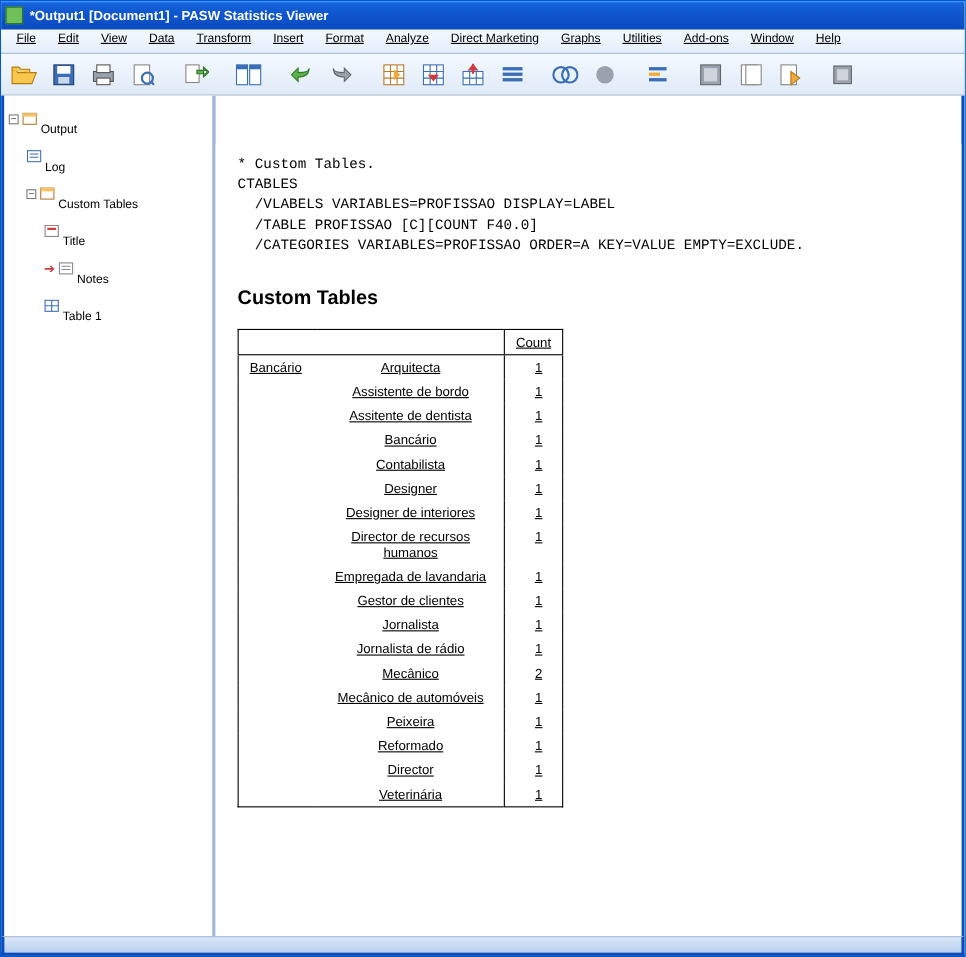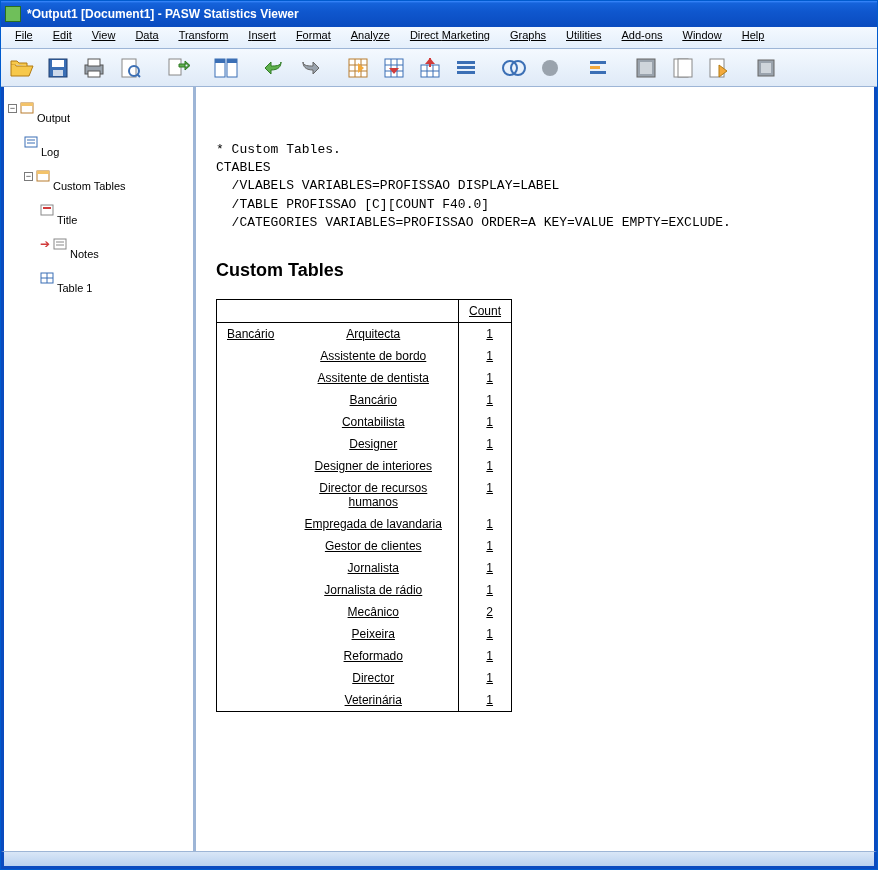--- a/index.html
+++ b/index.html
@@ -444,20 +444,25 @@
             <td class="cat">Jornalista de rádio</td>
             <td class="val">1</td>
           </tr>
           <tr>
             <td class="var"></td>
             <td class="cat">Mecânico</td>
             <td class="val">2</td>
           </tr>
           <tr>
             <td class="var"></td>
+            <td class="cat">Mecânico de automóveis</td>
+            <td class="val">1</td>
+          </tr>
+          <tr>
+            <td class="var"></td>
             <td class="cat">Peixeira</td>
             <td class="val">1</td>
           </tr>
           <tr>
             <td class="var"></td>
             <td class="cat">Reformado</td>
             <td class="val">1</td>
           </tr>
           <tr>
             <td class="var"></td>

